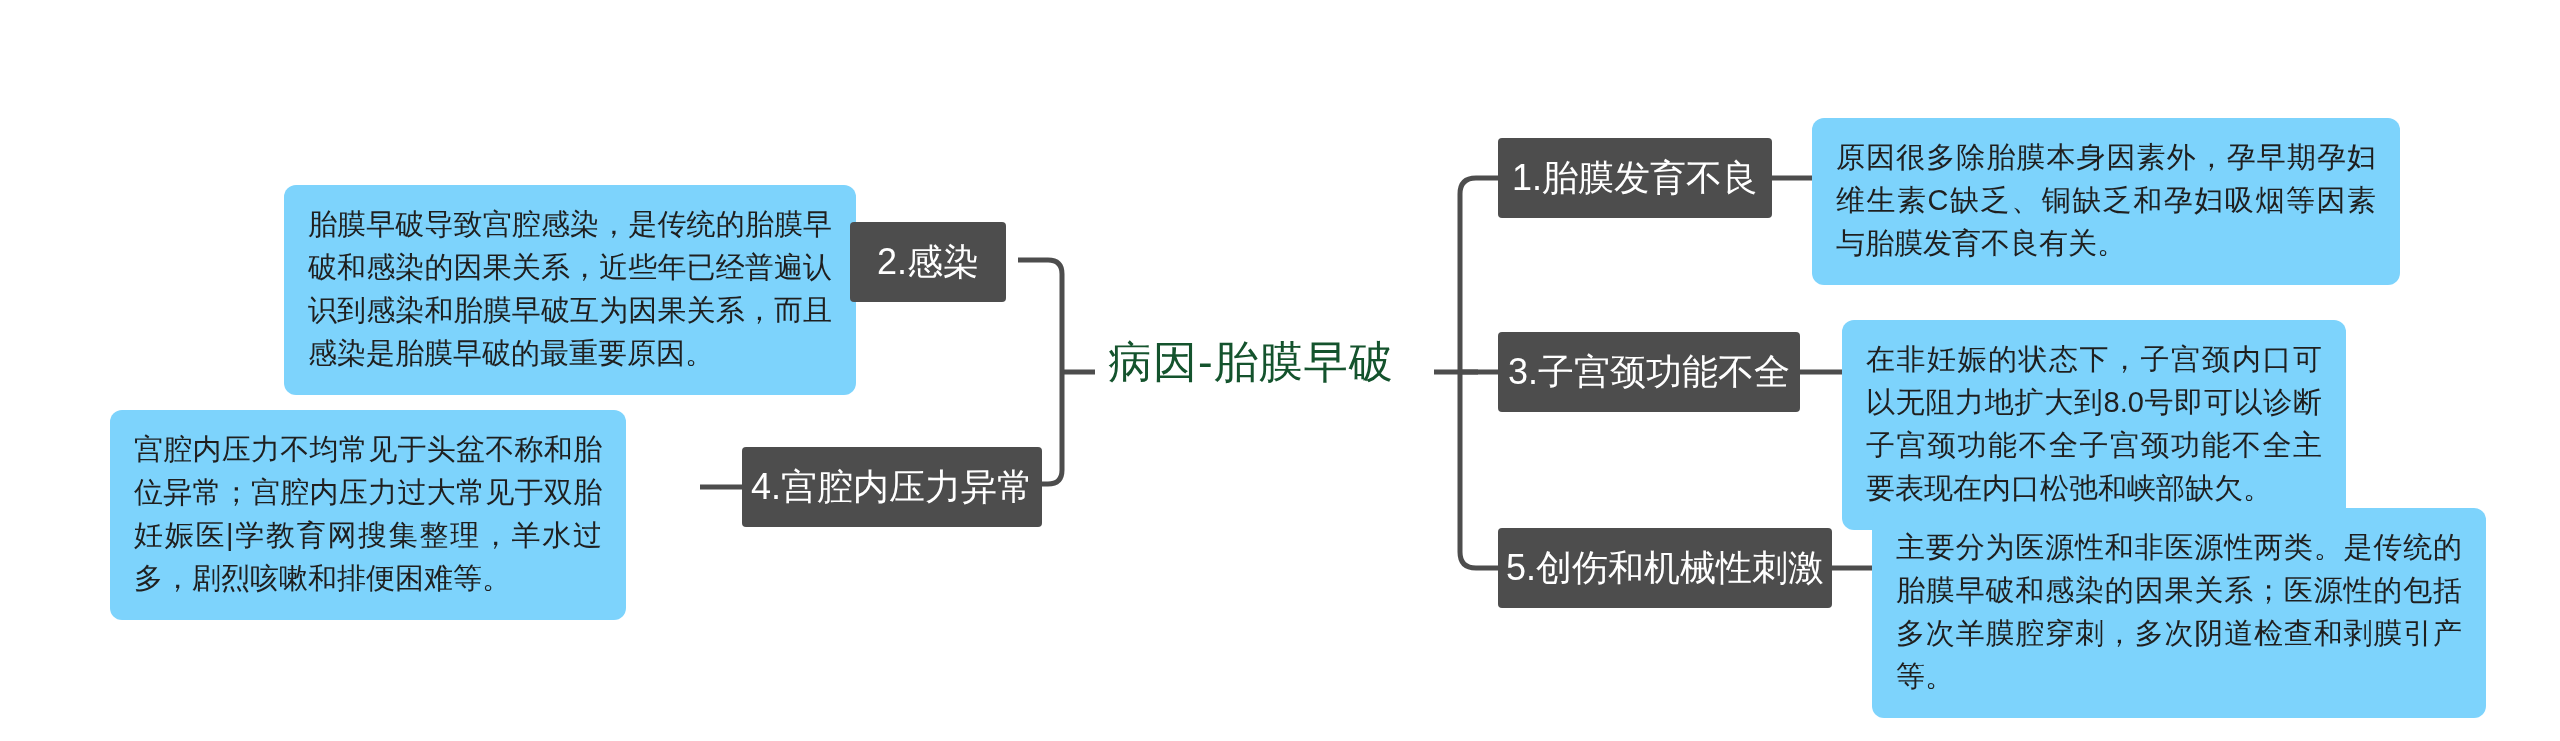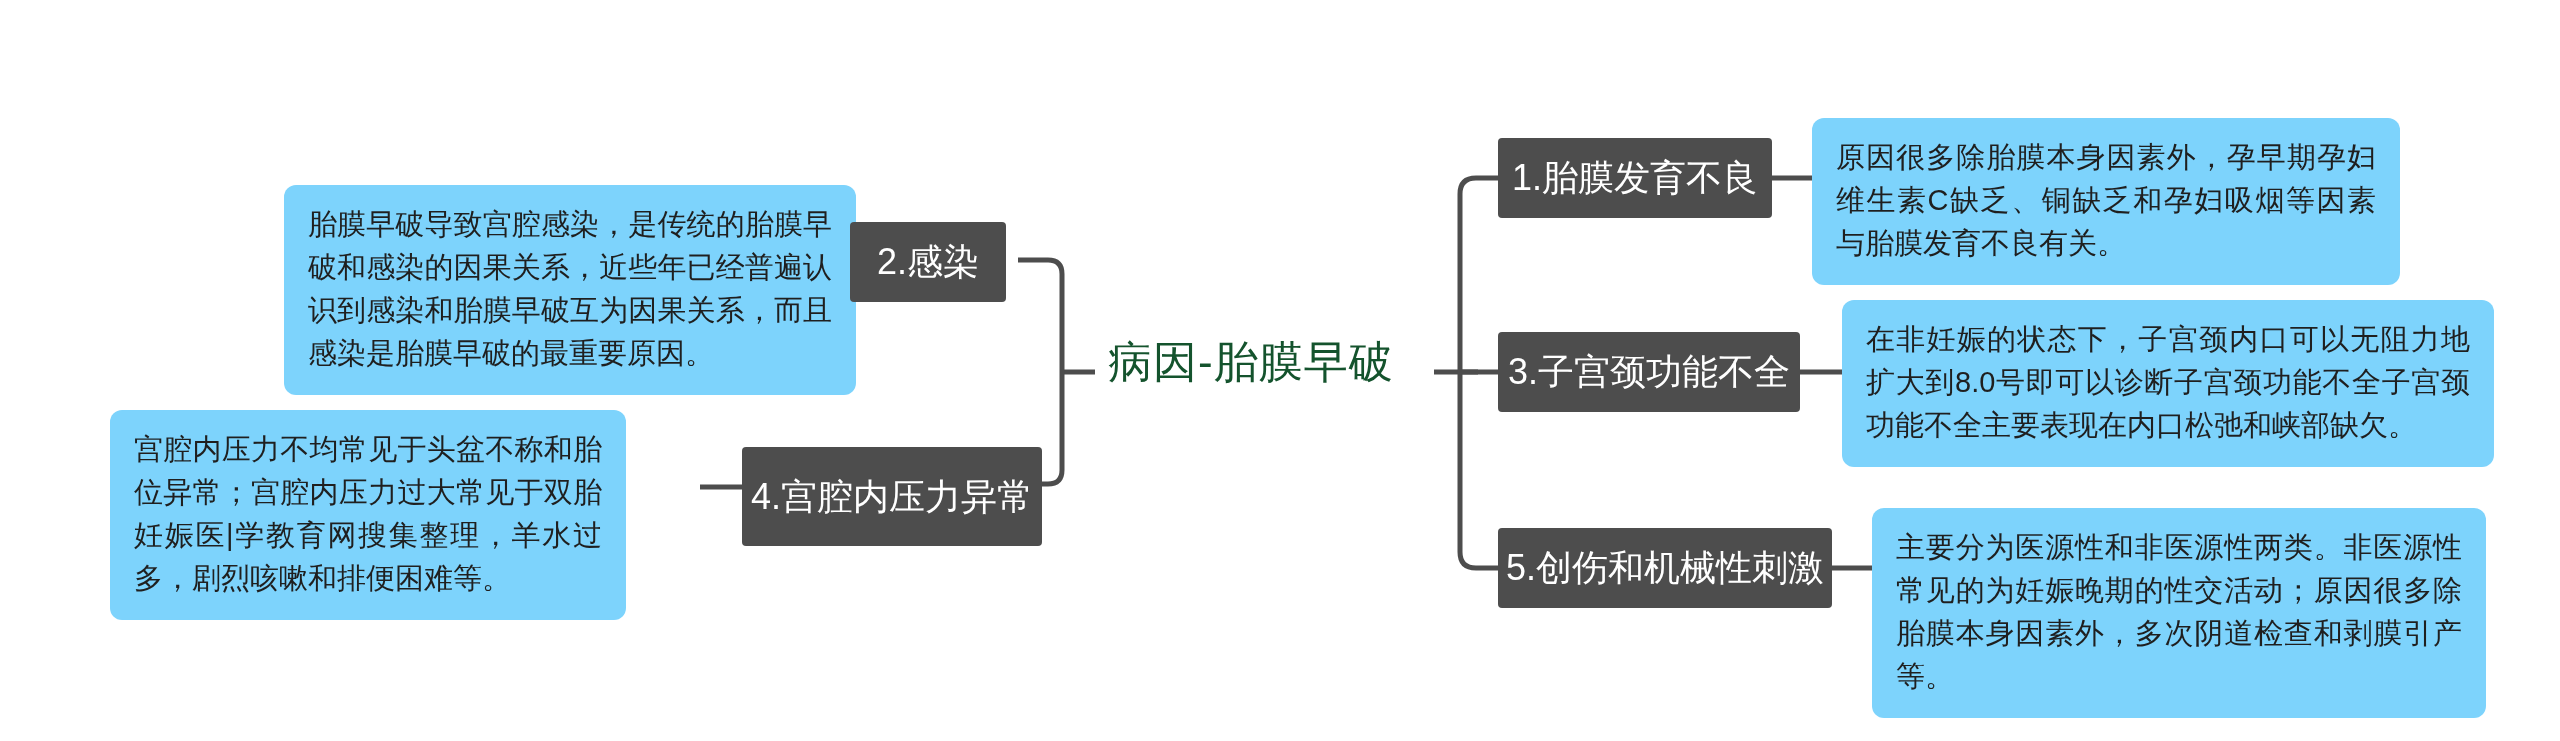--- a/index.html
+++ b/index.html
@@ -119,41 +119,41 @@
   </div>
 
   <div class="node" style="left:850px; top:222px; width:156px; height:80px;">
     <span>2.感染</span>
   </div>
 
   <div class="note" style="left:110px; top:410px; width:516px;">
     <p>宫腔内压力不均常见于头盆不称和胎位异常；宫腔内压力过大常见于双胎妊娠医|学教育网搜集整理，羊水过多，剧烈咳嗽和排便困难等。</p>
   </div>
 
-  <div class="node" style="left:742px; top:447px; width:300px; height:99px;">
+  <div class="node" style="left:742px; top:447px; width:300px; height:80px;">
     <span>4.宫腔内压力异常</span>
   </div>
 
   <div class="node" style="left:1498px; top:138px; width:274px; height:80px;">
     <span>1.胎膜发育不良</span>
   </div>
 
   <div class="note" style="left:1812px; top:118px; width:588px;">
     <p>原因很多除胎膜本身因素外，孕早期孕妇维生素C缺乏、铜缺乏和孕妇吸烟等因素与胎膜发育不良有关。</p>
   </div>
 
   <div class="node" style="left:1498px; top:332px; width:302px; height:80px;">
     <span>3.子宫颈功能不全</span>
   </div>
 
-  <div class="note" style="left:1842px; top:300px; width:652px;">
+  <div class="note" style="left:1842px; top:320px; width:504px;">
     <p>在非妊娠的状态下，子宫颈内口可以无阻力地扩大到8.0号即可以诊断子宫颈功能不全子宫颈功能不全主要表现在内口松弛和峡部缺欠。</p>
   </div>
 
   <div class="node" style="left:1498px; top:528px; width:334px; height:80px;">
     <span>5.创伤和机械性刺激</span>
   </div>
 
   <div class="note" style="left:1872px; top:508px; width:614px;">
-    <p>主要分为医源性和非医源性两类。非医源性常见的为妊娠晚期的性交活动；原因很多除胎膜本身因素外，多次阴道检查和剥膜引产等。</p>
+    <p>主要分为医源性和非医源性两类。是传统的胎膜早破和感染的因果关系；医源性的包括多次羊膜腔穿刺，多次阴道检查和剥膜引产等。</p>
   </div>
 
 </div>
 
 </body></html>

